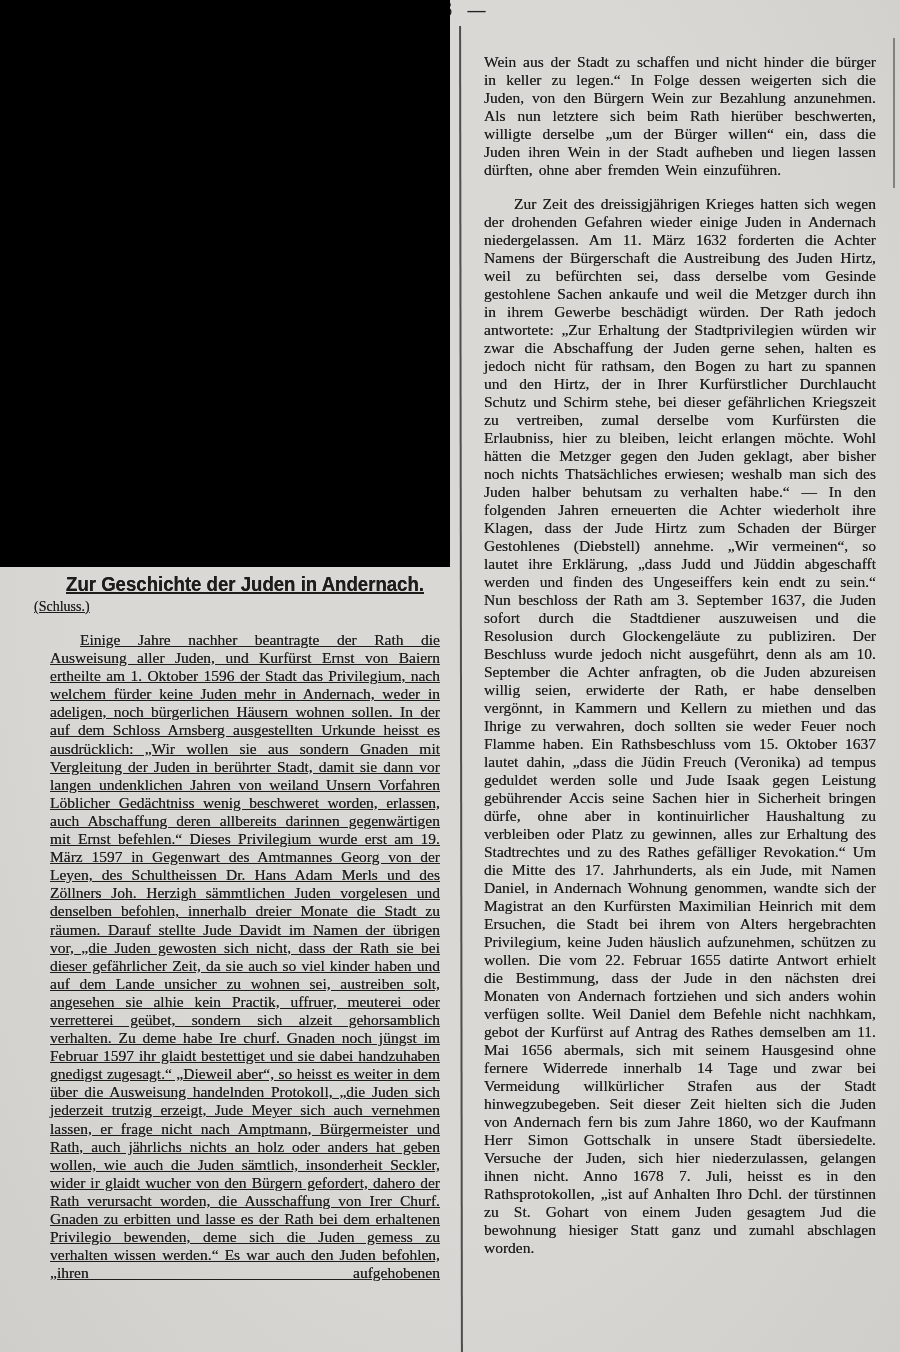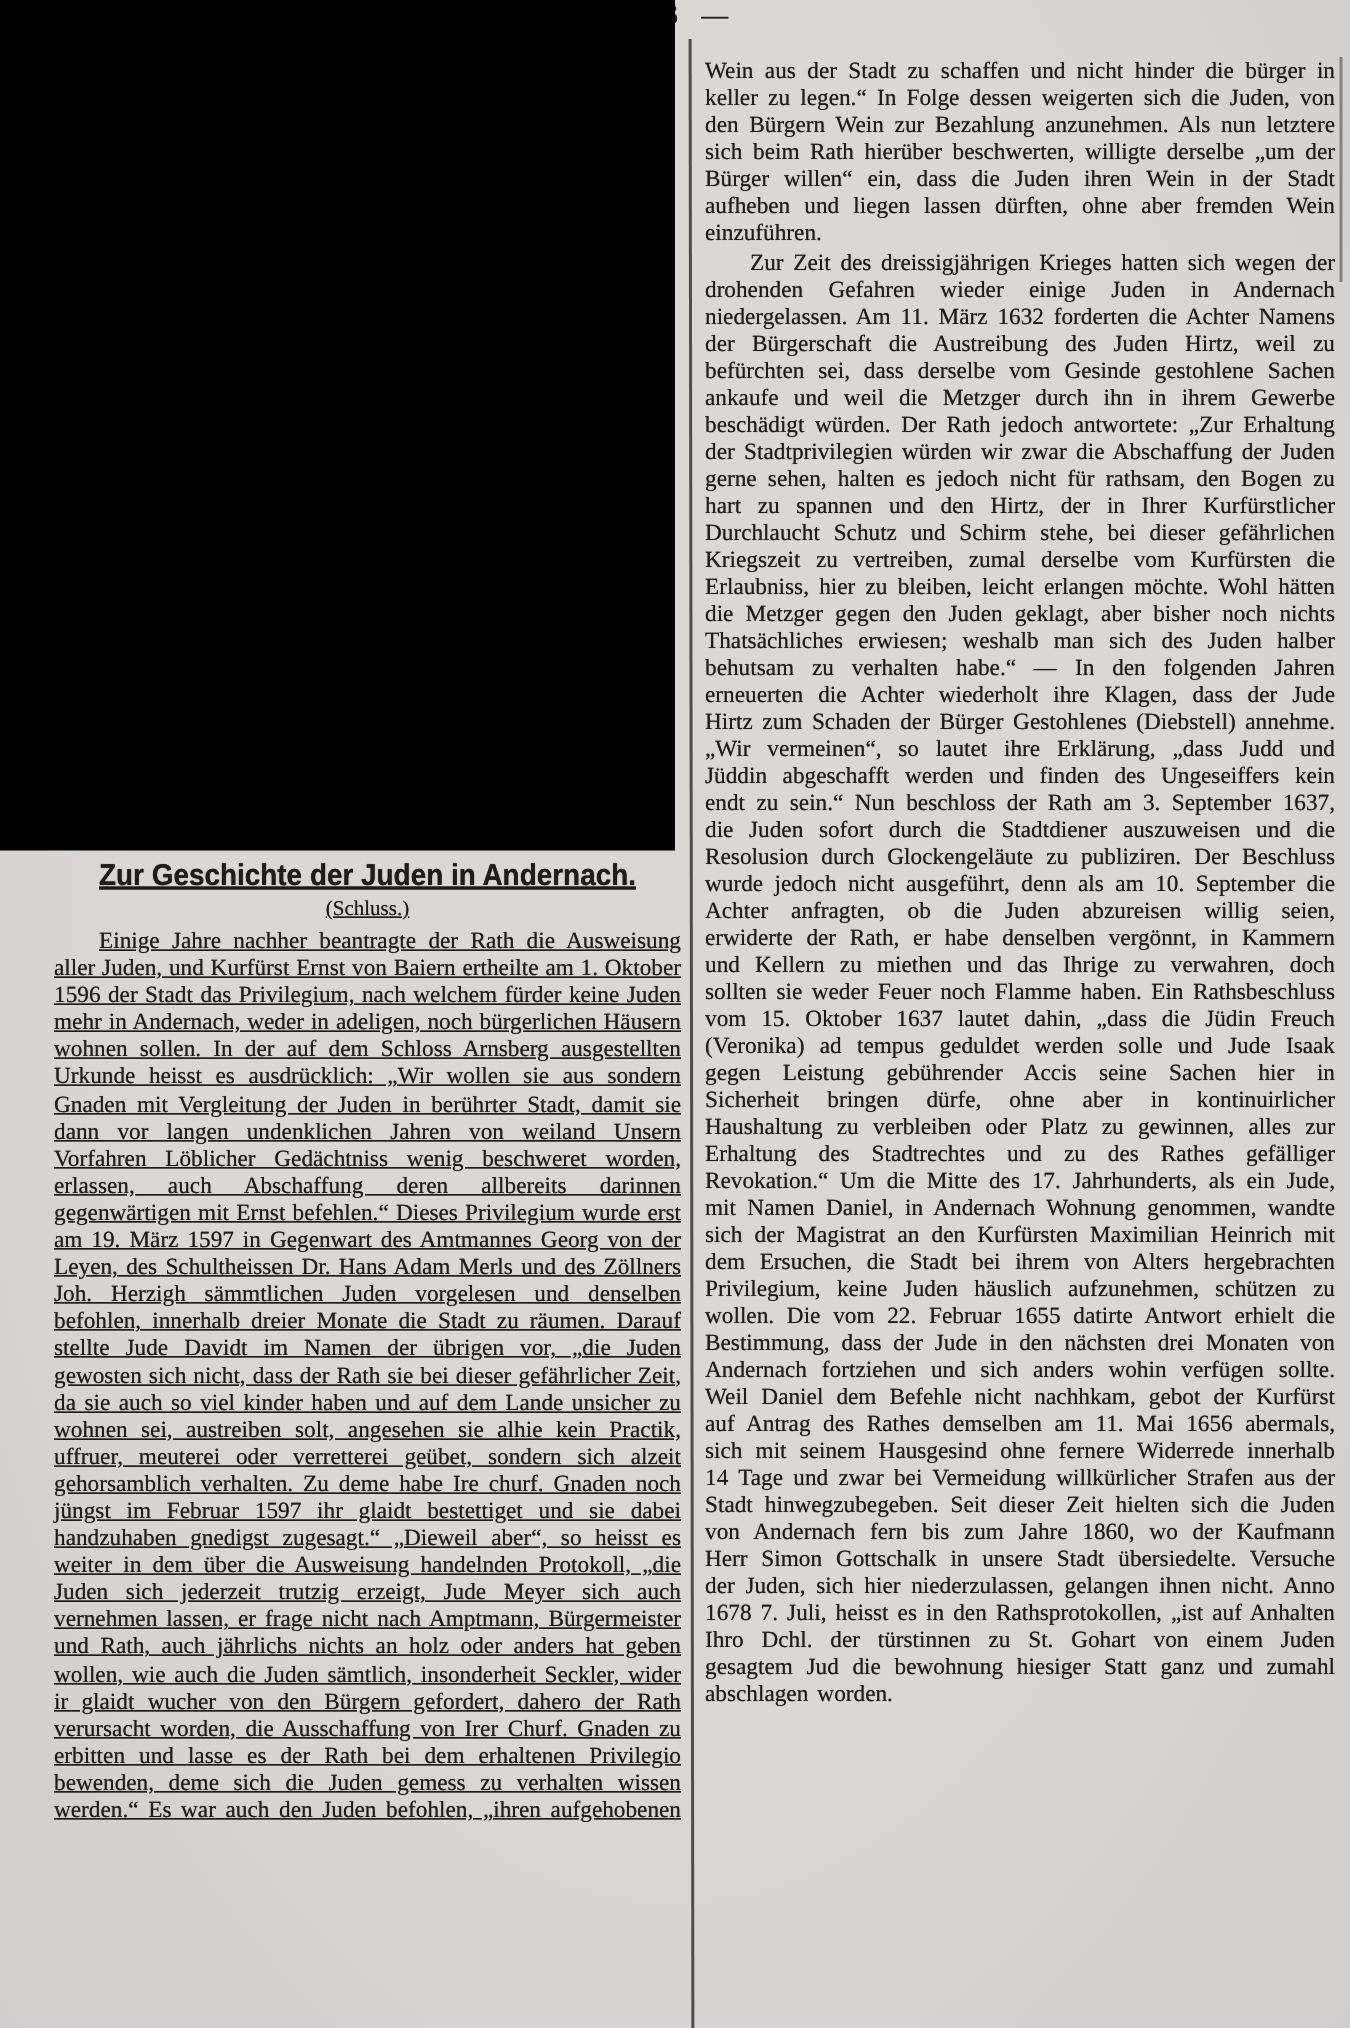--- a/index.html
+++ b/index.html
@@ -54,21 +54,21 @@
     height: 150px;
     background: rgba(30,30,30,0.45);
   }
   .col {
     position: absolute;
     text-align: justify;
     font-size: 15.5px;
     line-height: 18px;
     text-shadow: 0 0 0.5px rgba(25,25,25,0.75);
   }
-  .col p { margin: 2px; }
+  .col p { margin: 16px; }
   .left-col {
     left: 34px;
     top: 572px;
     width: 422px;
     height: 768px;
     line-height: 18.1px;
     overflow: hidden;
     text-decoration: underline;
   }
   .right-col {
@@ -88,21 +88,21 @@
     font-size: 20px;
     line-height: 24px;
     margin: 0 0 2px 0;
     transform: scaleX(0.93);
     transform-origin: 50% 50%;
     white-space: nowrap;
     text-shadow: 0 0 0.6px rgba(10,10,10,0.9);
   }
   .article-subtitle {
     display: block;
-    text-align: center;
+    text-align: left;
     font-size: 14px;
     line-height: 17px;
     margin: 0 0 4px 0;
     word-spacing: 0.05em;
   }
   .indent { text-indent: 30px; }
   .justify-last { text-align-last: justify; }
 </style>
 </head>
 <body>

